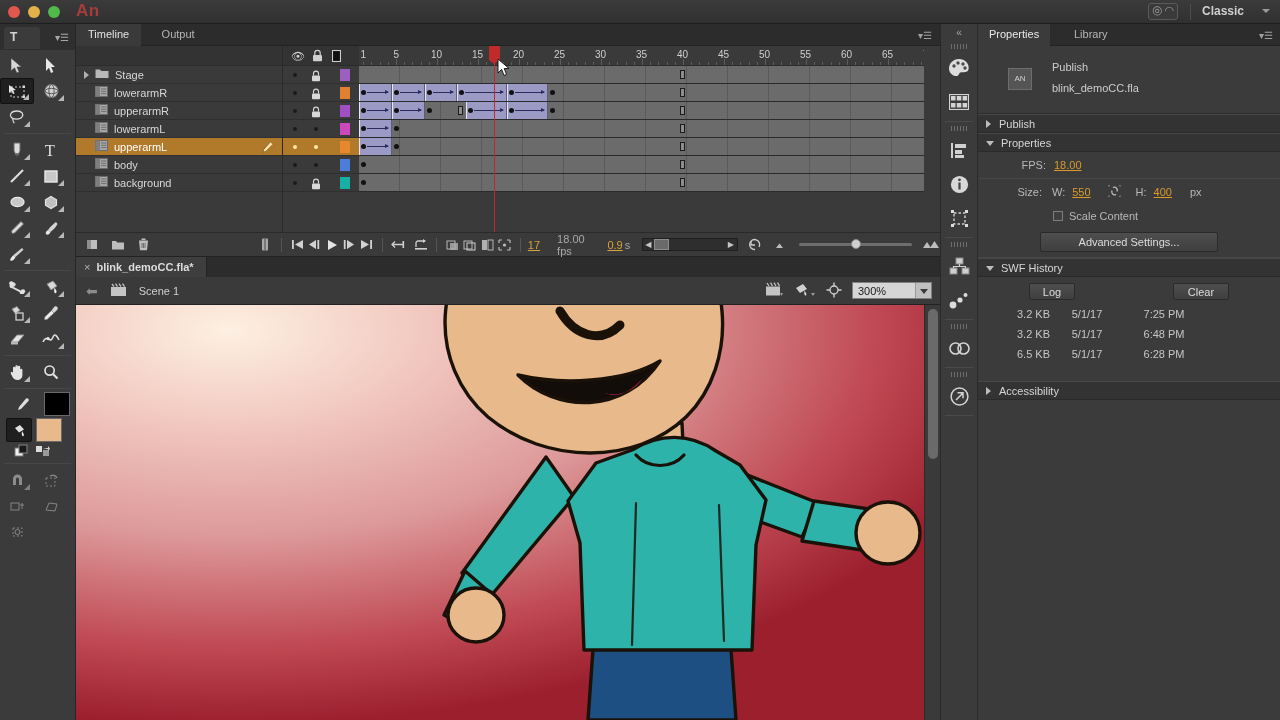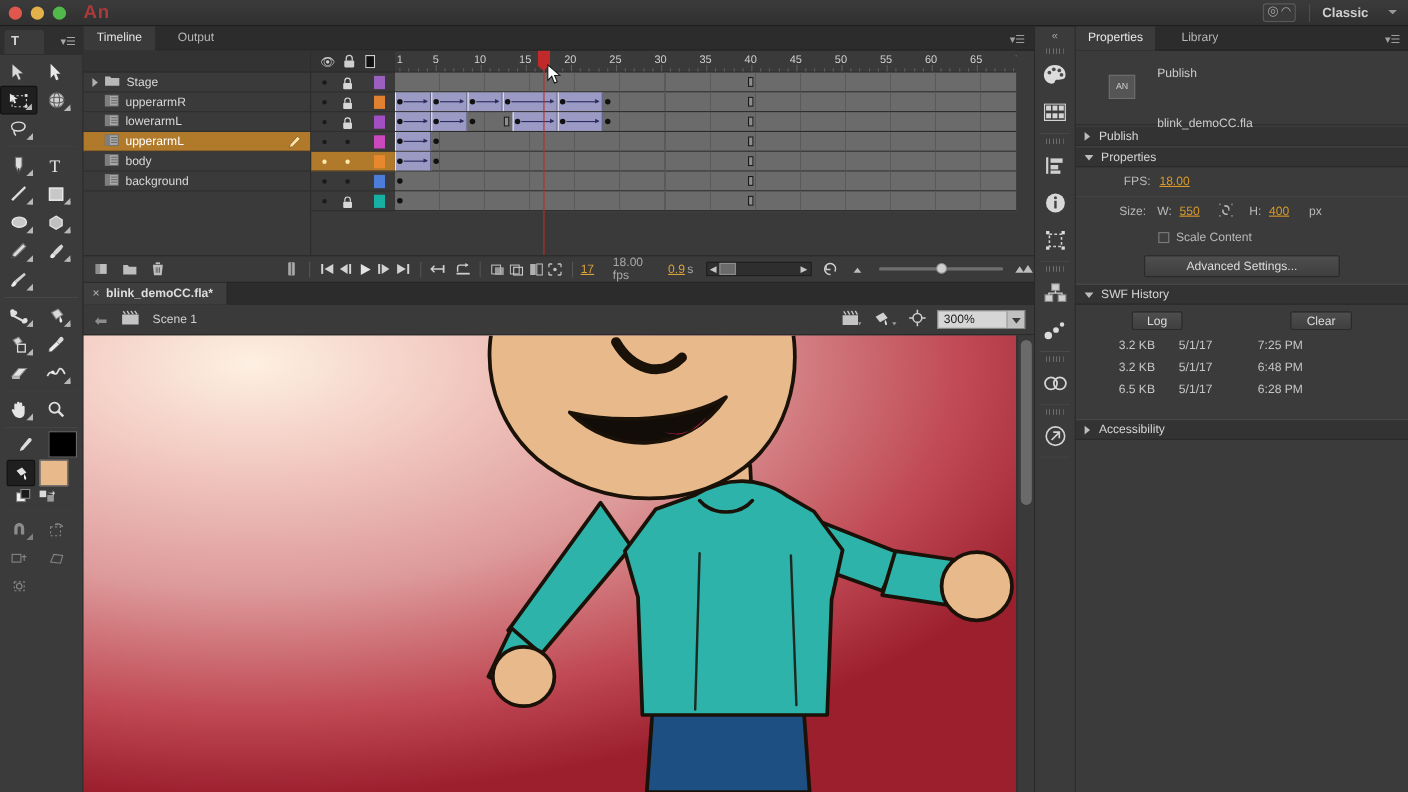--- a/index.html
+++ b/index.html
@@ -153,21 +153,21 @@
   
   #rightpanel{ position:absolute; left:978px; top:24px; width:302px; height:696px; background:#3b3b3b;}
   #rp-tabs{ height:22px; background:#2c2c2c; position:relative; border-bottom:1px solid #222;}
   .rp-tab{ position:absolute; top:0; height:22px; padding:4px 11px 0 11px; font-size:11px; color:#b6b6b6;}
   .rp-tab.active{ background:#3b3b3b; color:#e8e8e8; }
   #rp-menu{ position:absolute; right:7px; top:6px; font-size:10px; color:#a0a0a0;}
   #docinfo{ height:68px; position:relative; border-bottom:1px solid #2c2c2c; }
   #doc-thumb{ position:absolute; left:30px; top:22px; width:24px; height:22px; background:#555;
      border:1px solid #6d6d6d; color:#cfcfcf; font-size:8px; text-align:center; padding-top:5px;}
   #doc-kind{ position:absolute; left:74px; top:15px; font-size:11px; color:#cdcdcd;}
-  #doc-file{ position:absolute; left:74px; top:60px; font-size:11px; color:#cdcdcd;}
+  #doc-file{ position:absolute; left:74px; top:36px; font-size:11px; color:#cdcdcd;}
   .section{ height:19px; background:#333; border-top:1px solid #474747;
     border-bottom:1px solid #2a2a2a; display:flex; align-items:center; padding-left:8px; }
   .sec-tri-r{ width:0;height:0;border-top:4px solid transparent;border-bottom:4px solid transparent;
     border-left:5px solid #bdbdbd; margin-right:8px; }
   .sec-tri-d{ width:0;height:0;border-left:4px solid transparent;border-right:4px solid transparent;
     border-top:5px solid #bdbdbd; margin-right:7px; margin-top:2px;}
   .sec-label{ font-size:11px; color:#d6d6d6; }
   .prow{ display:flex; align-items:center; height:26px; padding-left:8px; position:relative;}
   .plabel{ font-size:11px; color:#b8b8b8; }
   .pval{ font-size:11px; color:#d99a2b; text-decoration:underline;text-align:center; }
@@ -436,20 +436,29 @@
   <div id="tl-body">
     <div id="layercol">
       <div id="lh"></div>
       <div id="layer-rows">
           <div class="lrow">
             <div class="folder-arrow"></div>
             <span class="licon"><svg width="14" height="11" viewBox="0 0 14 11">
                 <path d="M.5 1.5 L5 1.5 L6.2 3 L13.5 3 L13.5 10 L.5 10 Z" fill="#b8b8b8"></path>
               </svg></span>
             <span class="lname" style="margin-left: 6px;">Stage</span>
+          </div>
+          <div class="lrow">
+            <div style="width: 13px;"></div>
+            <span class="licon"><svg width="13" height="11" viewBox="0 0 13 11">
+                <rect x="0.5" y="0.5" width="12" height="10" fill="#a8a8a8" stroke="#6a6a6a"></rect>
+                <rect x="0.5" y="0.5" width="4.5" height="10" fill="#7e7e7e"></rect>
+                <path d="M6 3 L11.5 3 M6 5.3 L11.5 5.3 M6 7.6 L11.5 7.6" stroke="#5d5d5d" stroke-width=".8"></path>
+              </svg></span>
+            <span class="lname" style="margin-left: 6px;">lowerarmR</span>
           </div>
           <div class="lrow">
             <div style="width: 13px;"></div>
             <span class="licon"><svg width="13" height="11" viewBox="0 0 13 11">
                 <rect x="0.5" y="0.5" width="12" height="10" fill="#a8a8a8" stroke="#6a6a6a"></rect>
                 <rect x="0.5" y="0.5" width="4.5" height="10" fill="#7e7e7e"></rect>
                 <path d="M6 3 L11.5 3 M6 5.3 L11.5 5.3 M6 7.6 L11.5 7.6" stroke="#5d5d5d" stroke-width=".8"></path>
               </svg></span>
             <span class="lname" style="margin-left: 6px;">upperarmR</span>
           </div>

